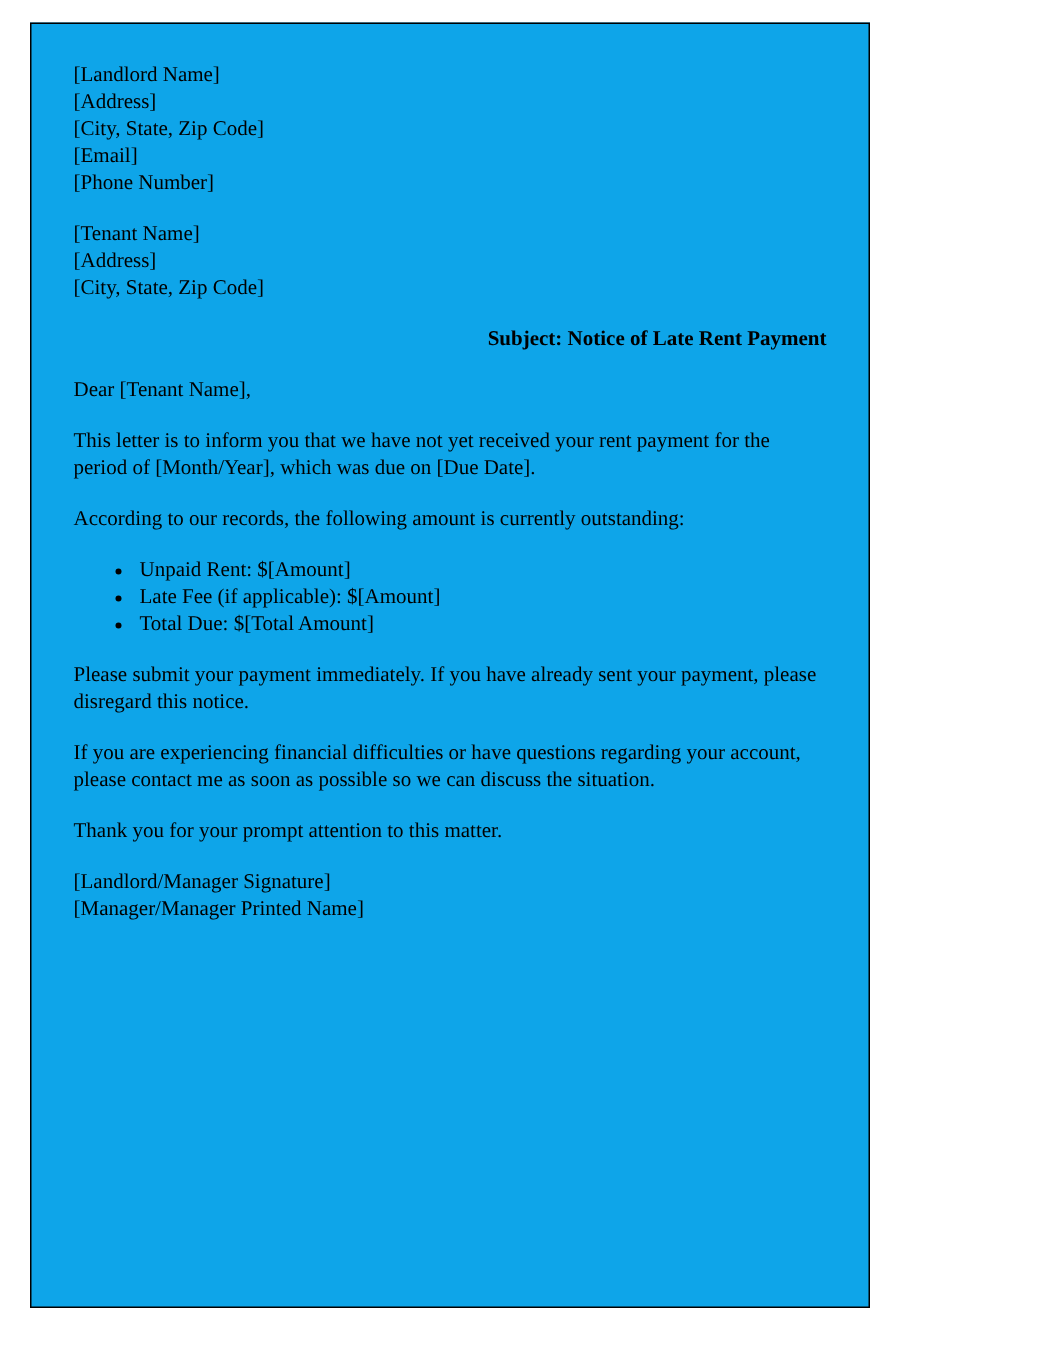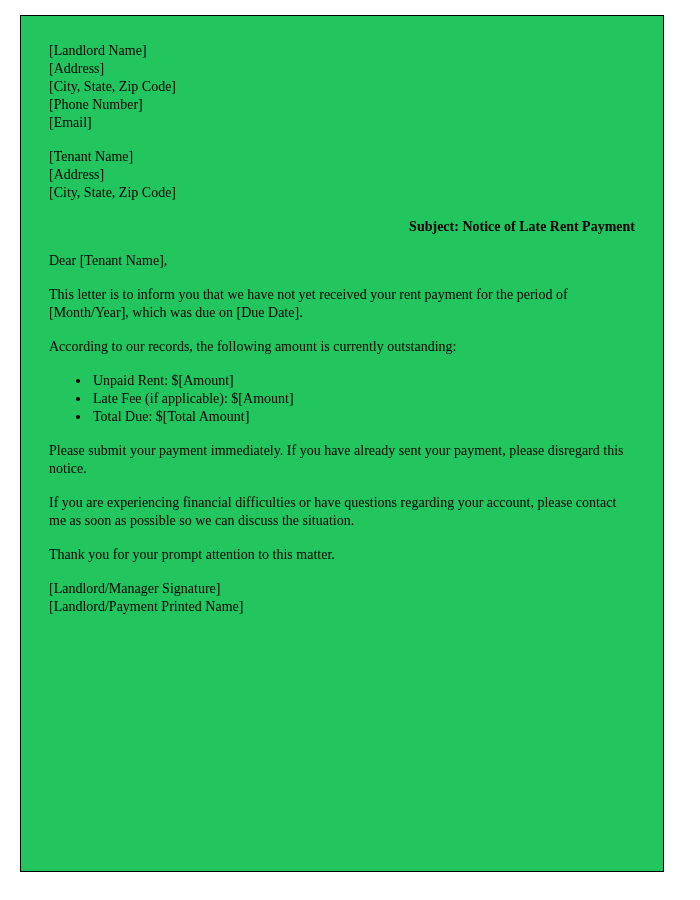--- a/index.html
+++ b/index.html
@@ -9,26 +9,26 @@
     width: 700px;
   }
   body {
     font-family: "Liberation Serif", serif;
     color: #000000;
     font-size: 14px;
     line-height: 18px;
   }
   .page {
     box-sizing: border-box;
-    width: 644px;
+    width: 560px;
     min-height: 857px;
     margin: 15px 0 44px 20px;
     border: 1px solid #000000;
     padding: 26px 28px 30px 28px;
-    background: #22c55e;
+    background: #0ea5e9;
   }
   .block {
     margin: 0 0 16px 0;
   }
   .block div {
     margin: 0;
   }
   p {
     margin: 0 0 16px 0;
   }
@@ -55,22 +55,22 @@
 </style>
 </head>
 <body>
 
 <div class="page">
 
   <div class="block">
     <div>[Landlord Name]</div>
     <div>[Address]</div>
     <div>[City, State, Zip Code]</div>
+    <div>[Email]</div>
     <div>[Phone Number]</div>
-    <div>[Email]</div>
   </div>
 
 
   <div class="block">
     <div>[Tenant Name]</div>
     <div>[Address]</div>
     <div>[City, State, Zip Code]</div>
   </div>
 
   <p class="subject">Subject: Notice of Late Rent Payment</p>
@@ -89,16 +89,16 @@
 
   <p>Please submit your payment immediately. If you have already sent your payment, please disregard this notice.</p>
 
   <p>If you are experiencing financial difficulties or have questions regarding your account, please contact me as soon as possible so we can discuss the situation.</p>
 
   <p>Thank you for your prompt attention to this matter.</p>
 
 
   <div class="block signature">
     <div>[Landlord/Manager Signature]</div>
-    <div>[Landlord/Payment Printed Name]</div>
+    <div>[Manager/Manager Printed Name]</div>
   </div>
 
 </div>
 
 </body></html>

